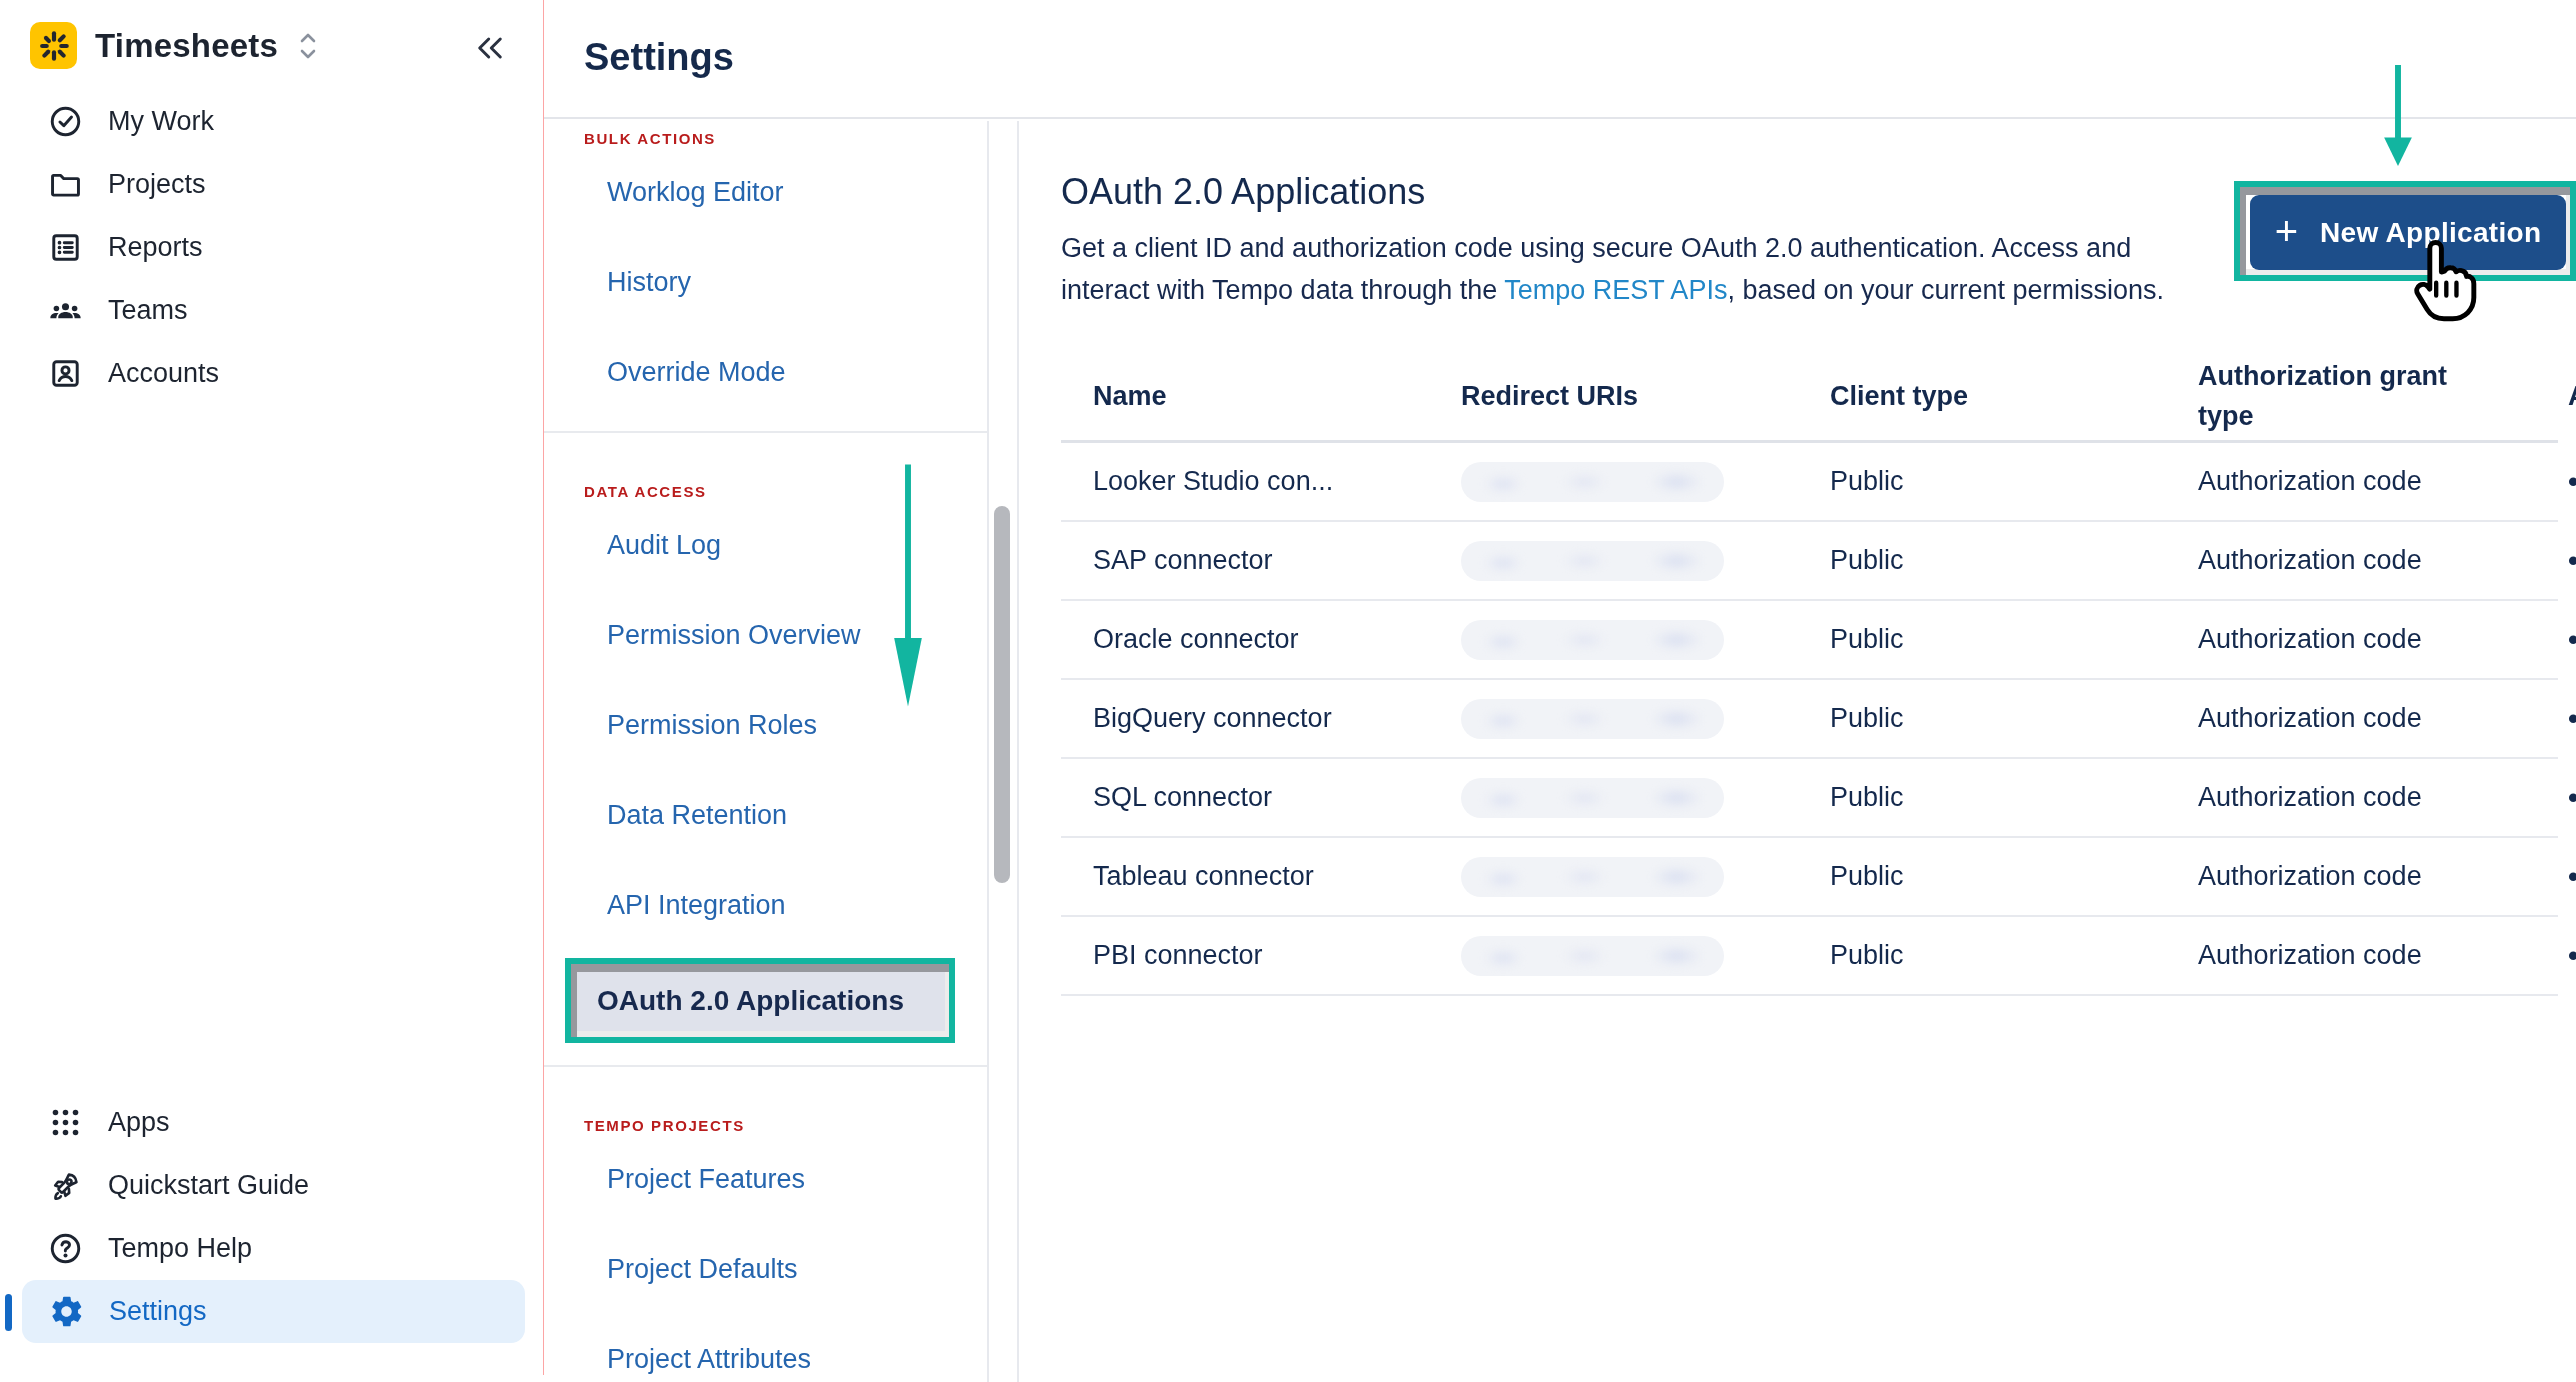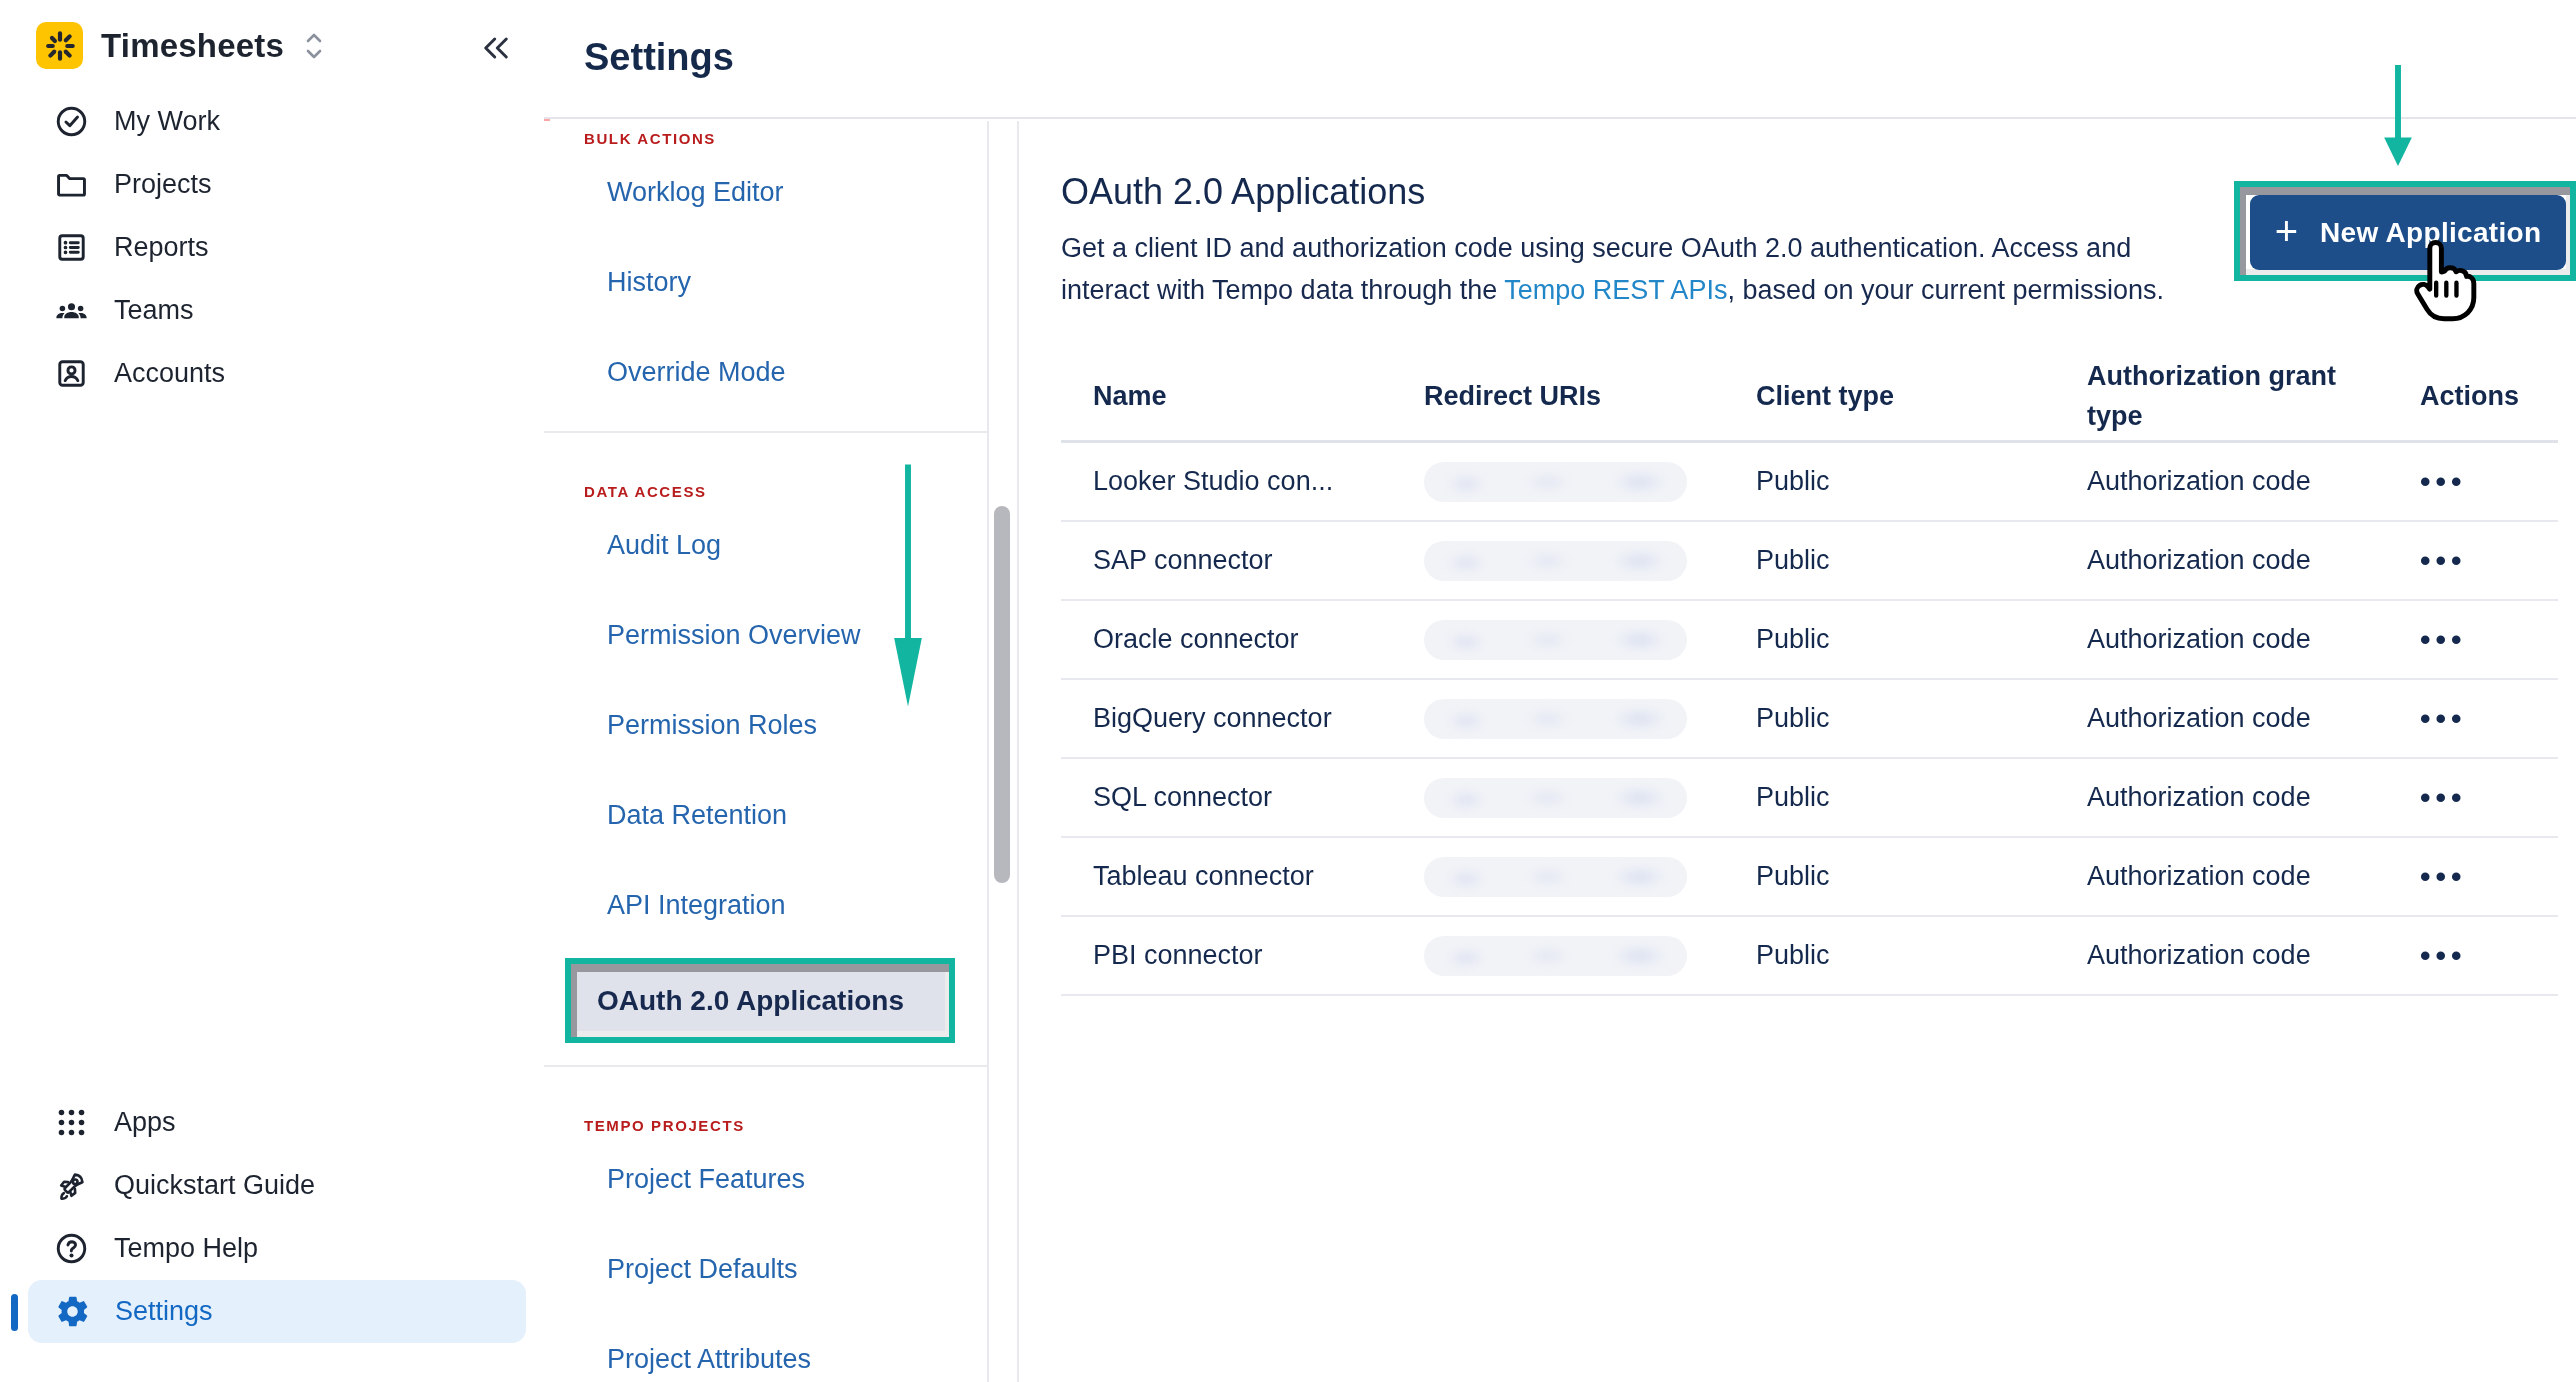--- a/index.html
+++ b/index.html
@@ -5,21 +5,21 @@
   * { margin:0; padding:0; box-sizing:border-box; }
   html,body { width:2576px; height:1383px; }
   body {
     font-family:"Liberation Sans", sans-serif;
     background:#ffffff; color:#17294e; position:relative; overflow:hidden;
   }
   svg { display:block; }
 
   
   .app-sidebar { position:absolute; left:0; top:0; width:544px; height:1375px;
-    background:#fff; border-right:6px solid #fca5a5;margin-left:6px; }
+    background:#fff; border-right:1px solid #fca5a5; }
   .logo-row { position:absolute; left:30px; top:22px; display:flex; align-items:center; gap:18px; }
   .logo-sq { width:47px; height:47px; border-radius:10px; background:#ffc400;
     display:flex; align-items:center; justify-content:center; }
   .app-title { font-size:33px; font-weight:700; color:#1d2430; letter-spacing:0.2px; }
   .collapse-btn { position:absolute; left:472px; top:32px; color:#2a3140; }
   .side-list { position:absolute; left:6px; right:0; }
   .side-list.top { top:90px; }
   .side-list.bottom { top:1091px; }
   .side-item { height:63px; display:flex; align-items:center; gap:24px; padding-left:41px;
     font-size:27px; font-weight:500; color:#1d2430; cursor:pointer; }
@@ -57,21 +57,21 @@
     border-radius:8px; background:#b6b8bd; }
 
   
   .main { position:absolute; left:1017px; top:121px; right:0; bottom:0;
     border-left:2px solid #e7e9ee; background:#fff; padding:49px 0 0 42px; }
   .main-heading { font-size:36px; font-weight:500; color:#14294d; line-height:43px; }
   .main-desc { margin-top:14px; font-size:27px; line-height:42px; color:#17294e; max-width:1324px; }
   .main-desc a { color:#2187c8; text-decoration:none; cursor:pointer; }
 
   .oauth-table { margin-top:41px; width:1497px; }
-  .tgrid { display:grid; grid-template-columns:331px 332px 331px 333px 1fr; align-items:center; }
+  .tgrid { display:grid; grid-template-columns:331px 332px 331px 333px 1fr; align-items:center;gap:37px; }
   .thead { min-height:91px; border-bottom:3px solid #dfe2e8; }
   .th { font-size:27px; font-weight:700; color:#14294d; padding-left:32px; line-height:40px; }
   .th .wrapcap { display:inline-block; max-width:269px; }
   .trow { height:79px; border-bottom:2px solid #e7e9ee; }
   .td { font-size:27px; color:#14294d; padding-left:32px; white-space:nowrap; }
   .pill { width:263px; height:40px; border-radius:20px; background:#f1f3f7;
     position:relative; overflow:hidden; }
   .pill::after { content:""; position:absolute; inset:0; filter:blur(4px);
     background:
       radial-gradient(26px 13px at 16% 55%, #dbe0f1 0%, rgba(219,224,241,0) 72%),

